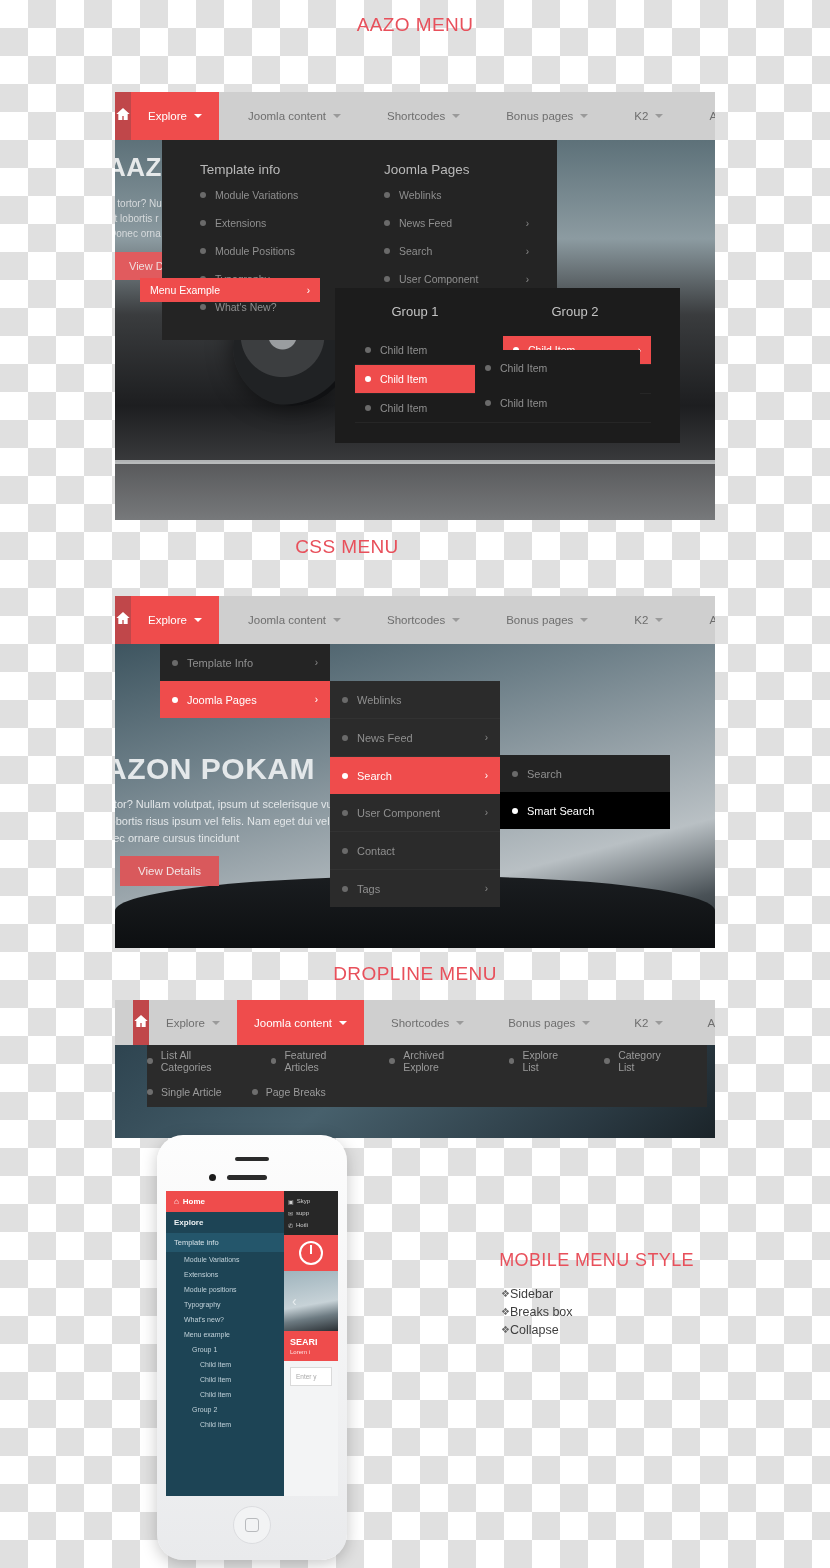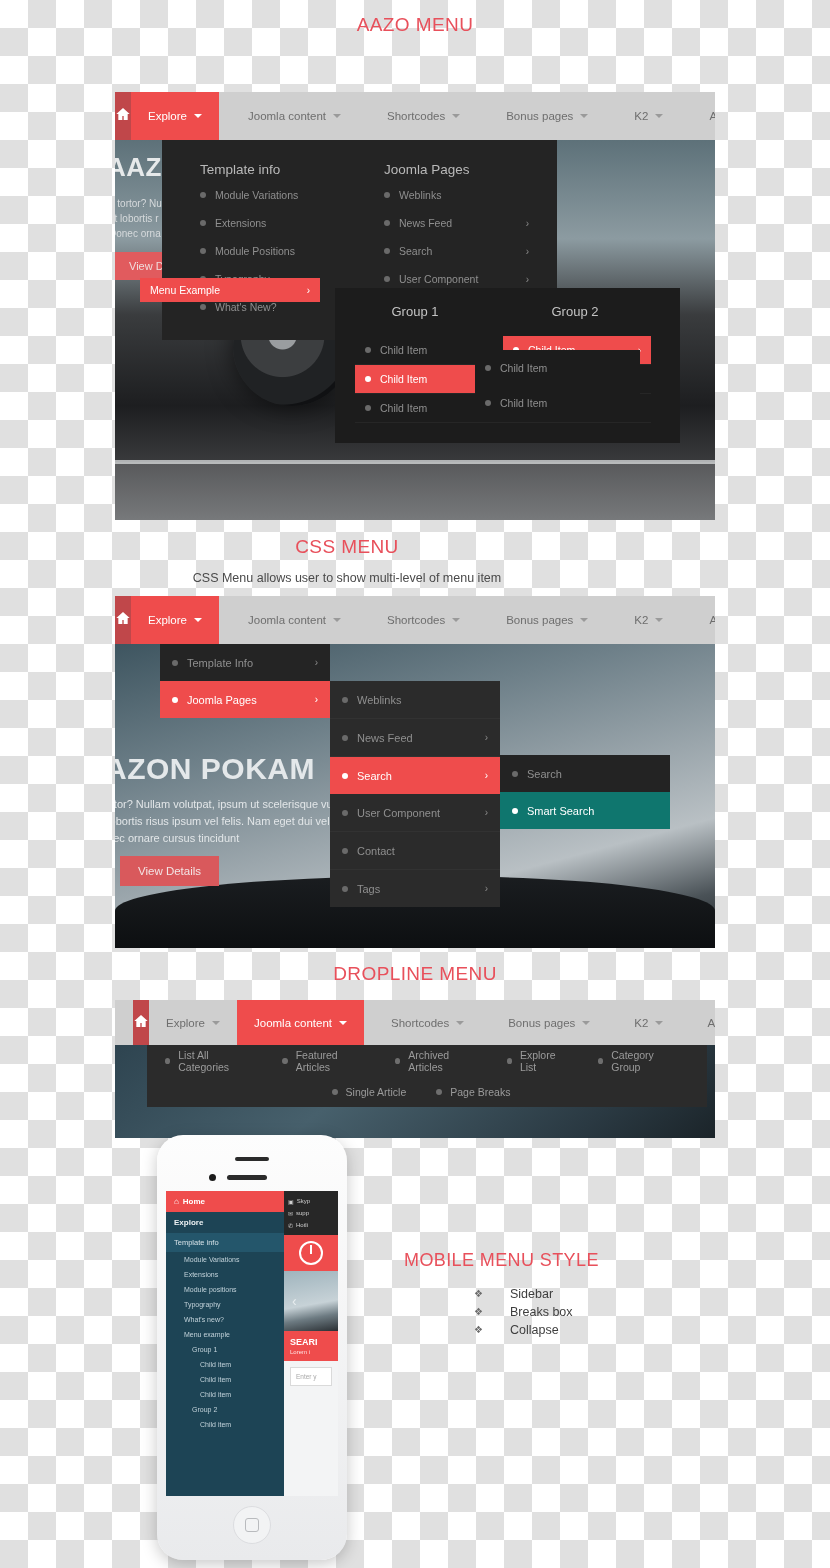--- a/index.html
+++ b/index.html
@@ -146,21 +146,21 @@
     position:absolute;inset:45px 0 0 0;
     background:linear-gradient(140deg,#2e4450,#47606c 40%,#2a3942 80%,#1b2429);
   }
   #drop-nav{
     display:flex;align-items:stretch;height:45px;background:#cfcfcf;position:relative;z-index:5;
     padding-left:18px;
   }
   #drop-bar{
     position:absolute;left:32px;top:45px;right:8px;height:62px;background:#2b2b2b;z-index:6;
   }
-  #drop-bar .line{display:flex;align-items:center;height:31px;padding-left:18px;justify-content:center;}
+  #drop-bar .line{display:flex;align-items:center;height:31px;}
   #drop-bar .di{display:flex;align-items:center;color:#9b9b9b;font-size:10.5px;margin-right:30px;}
   #drop-bar .di .dot{width:6px;height:6px;border-radius:50%;background:#6e6e6e;margin-right:8px;}
 
   
   #phone{
     position:absolute;left:157px;top:1135px;width:190px;height:425px;
     background:linear-gradient(180deg,#fdfdfd,#e9eaec);
     border-radius:26px;box-shadow:0 4px 16px rgba(0,0,0,.22);
   }
   #phone .speaker{
@@ -203,21 +203,21 @@
     position:absolute;left:8px;top:50%;transform:translateY(-50%);color:#e8edef;font-size:14px;
   }
   .pcontent .srch{background:#ef4c4c;padding:6px 6px;}
   .pcontent .srch .t{color:#fff;font-size:9px;font-weight:bold;}
   .pcontent .srch .s{color:#ffe2e2;font-size:6px;margin-top:2px;}
   .pcontent .inp{
     margin:6px;background:#fff;border:1px solid #dadada;color:#a9a9a9;font-size:6.5px;padding:5px 5px;
   }
 
   
-  #mobile-text{position:absolute;left:404px;top:1250px;width:290px;text-align:left;}
+  #mobile-text{position:absolute;left:404px;top:1250px;width:290px;text-align:right;}
   #mobile-text .t{color:#e8505b;font-size:18px;letter-spacing:.4px;}
   #mobile-text .p{color:#4a4a4a;font-size:12.5px;line-height:19px;margin-top:16px;}
   #mobile-text ul{list-style:none;margin:14px 0 0 0;padding:0;}
   #mobile-text li{
     display:flex;align-items:center;color:#3e3e3e;font-size:12.5px;line-height:18px;
     padding-left:70px;
   }
   #mobile-text li .bullet{color:#6b6b6b;font-size:10px;width:36px;}
 </style>
 </head>
@@ -384,21 +384,20 @@
       </div>
     <div class="mrow" style="height:35px">
         <span class="dot"></span>
         <span>Child Item</span>
       </div>
   </div>
 </div>
 
 <div class="panel" style="left:0;top:536px;width:694px;">
   <div class="section-title">CSS MENU</div>
-  <div class="section-sub" style="margin-top:12px;">CSS Menu allows user to show multi-level of menu item</div>
 </div>
 
 <div class="panel shotbg" id="css-shot">
   <div id="css-hero">
     <div class="car"></div>
     <div class="htitle">AZON POKAM</div>
     <div class="hp" style="white-space:pre-line">tortor? Nullam volutpat, ipsum ut scelerisque vu
 t lobortis risus ipsum vel felis. Nam eget dui vel
 onec ornare cursus tincidunt</div>
     <div class="hbtn">View Details</div>
@@ -479,21 +478,21 @@
         <span>Tags</span>
         <span class="arr">›</span>
       </div>
   </div>
 
   <div id="lvl3">
     <div class="m" style="color:#8f8f8f">
         <span class="dot" style="width:6px;height:6px;border-radius:50%;background:#6a6a6a;margin-right:9px"></span>
         <span>Search</span>
       </div>
-    <div class="m" style="background:#0f766e;color:#fff">
+    <div class="m" style="background:#000000;color:#fff">
         <span class="dot" style="width:6px;height:6px;border-radius:50%;background:#fff;margin-right:9px"></span>
         <span>Smart Search</span>
       </div>
   </div>
 </div>
 
 <div class="panel" style="left:0;top:963px;width:830px;">
   <div class="section-title">DROPLINE MENU</div>
 </div>
 
@@ -534,29 +533,29 @@
       <div class="di">
           <span class="dot"></span>
           <span>List All Categories</span>
         </div>
       <div class="di">
           <span class="dot"></span>
           <span>Featured Articles</span>
         </div>
       <div class="di">
           <span class="dot"></span>
-          <span>Archived Articles</span>
+          <span>Archived Explore</span>
         </div>
       <div class="di">
           <span class="dot"></span>
           <span>Explore List</span>
         </div>
       <div class="di">
           <span class="dot"></span>
-          <span>Category Group</span>
+          <span>Category List</span>
         </div>
     </div>
     <div class="line">
       <div class="di">
           <span class="dot"></span>
           <span>Single Article</span>
         </div>
       <div class="di">
           <span class="dot"></span>
           <span>Page Breaks</span>

